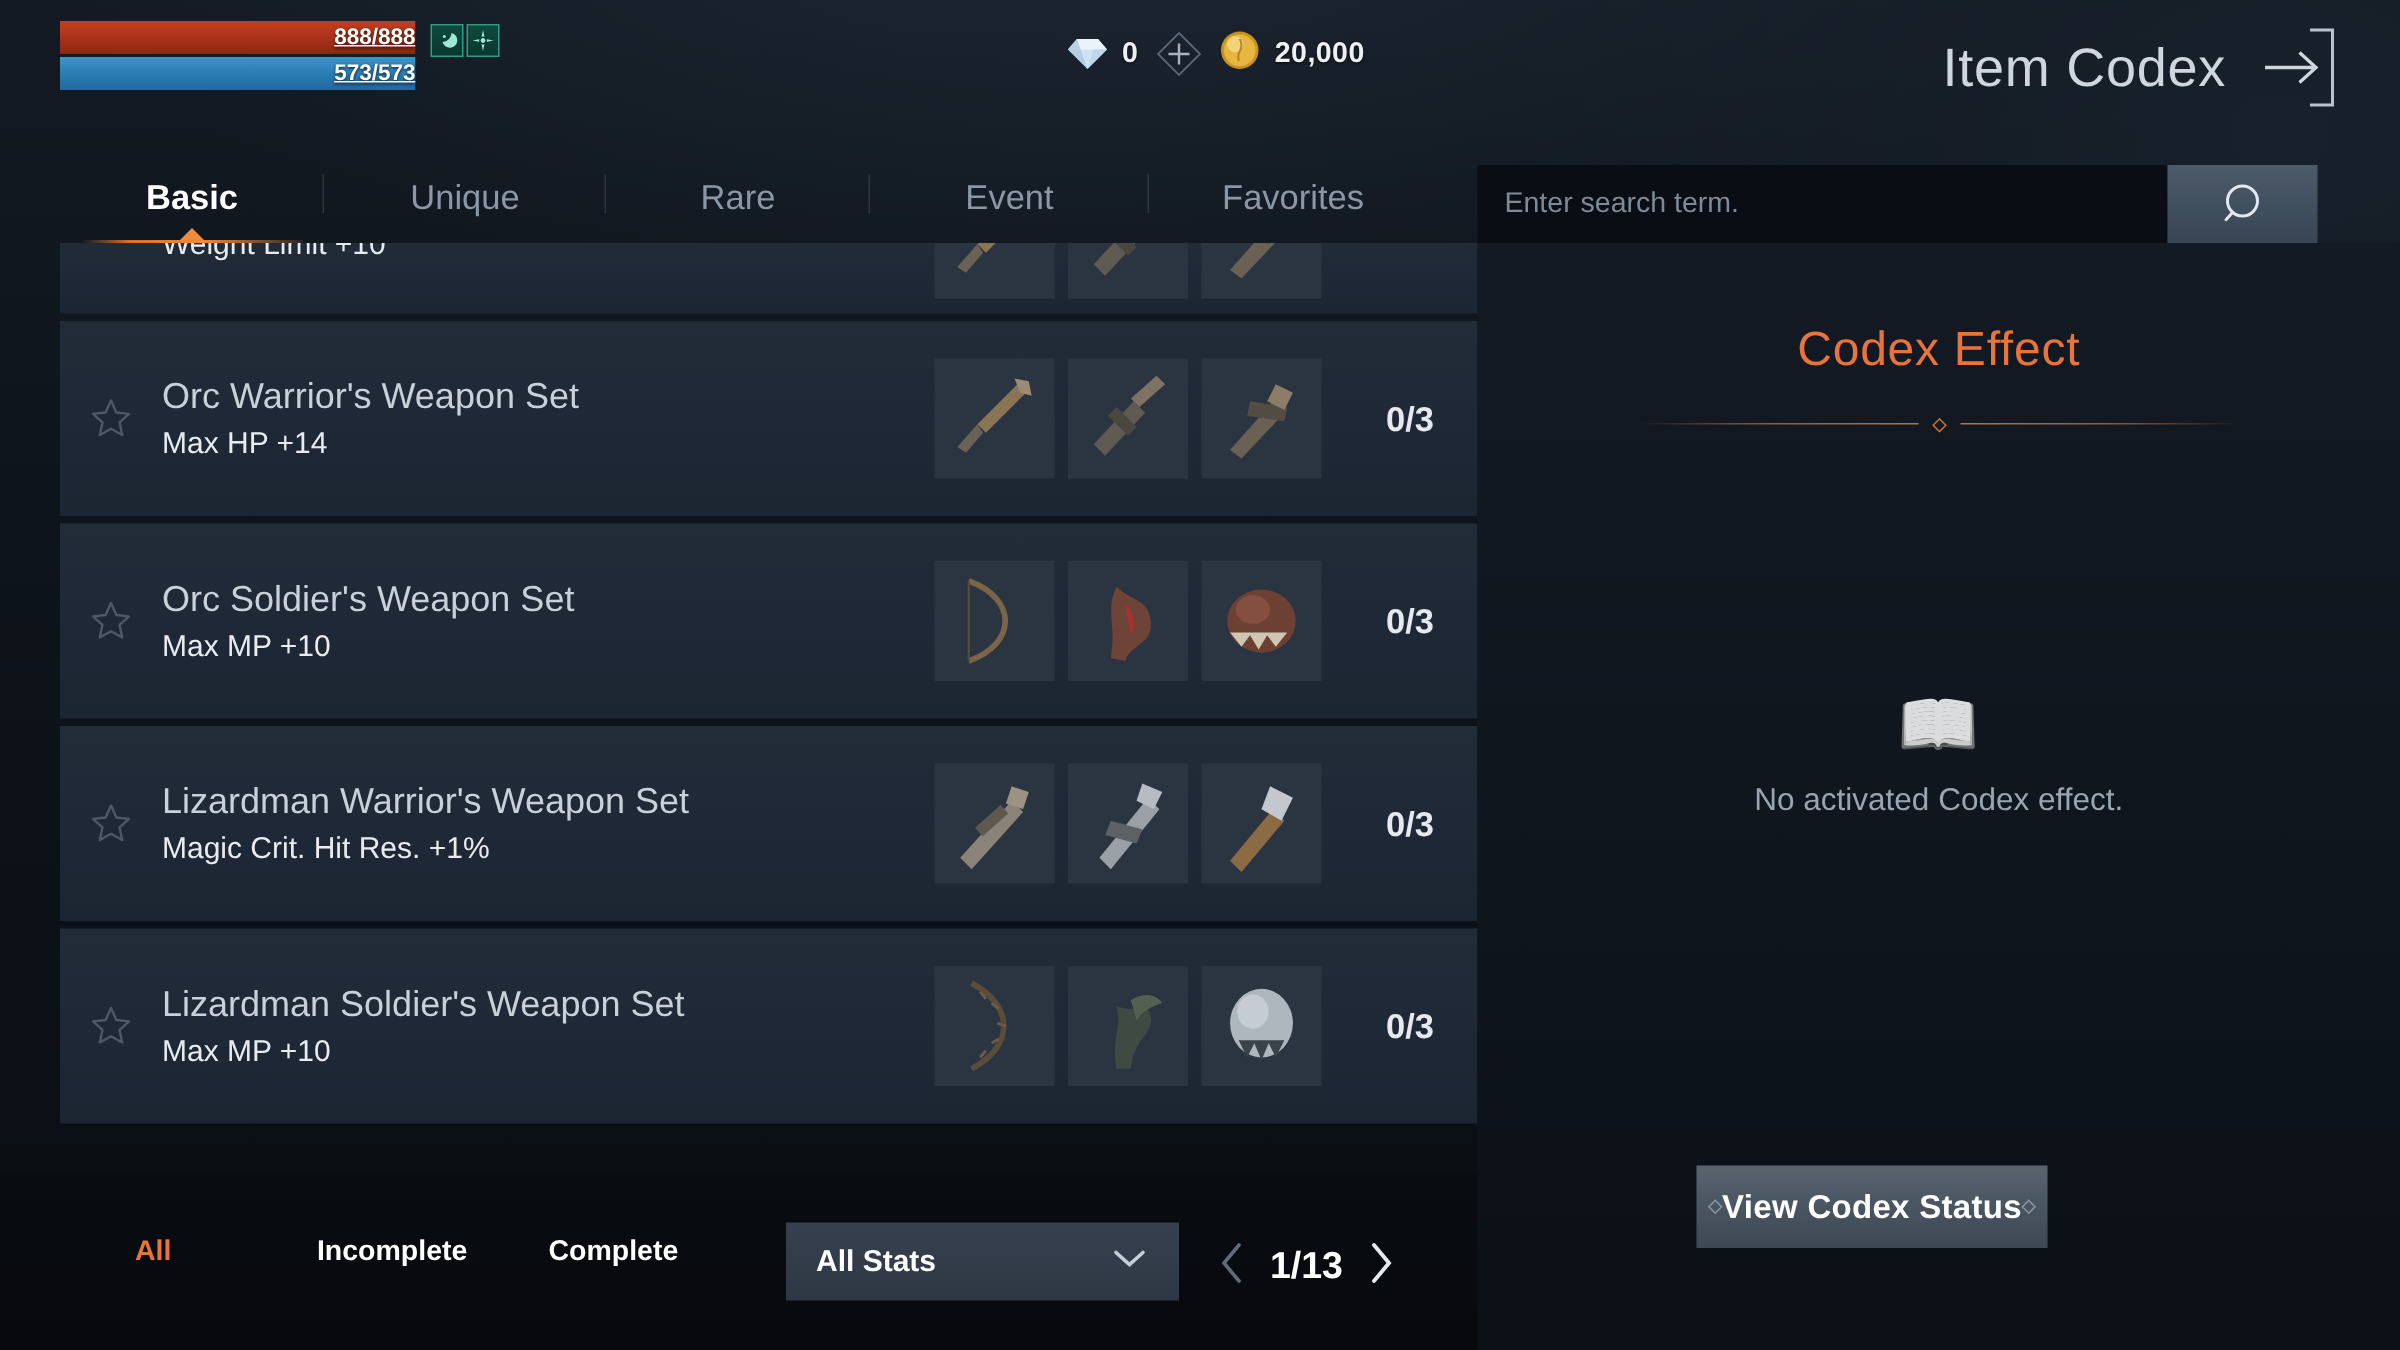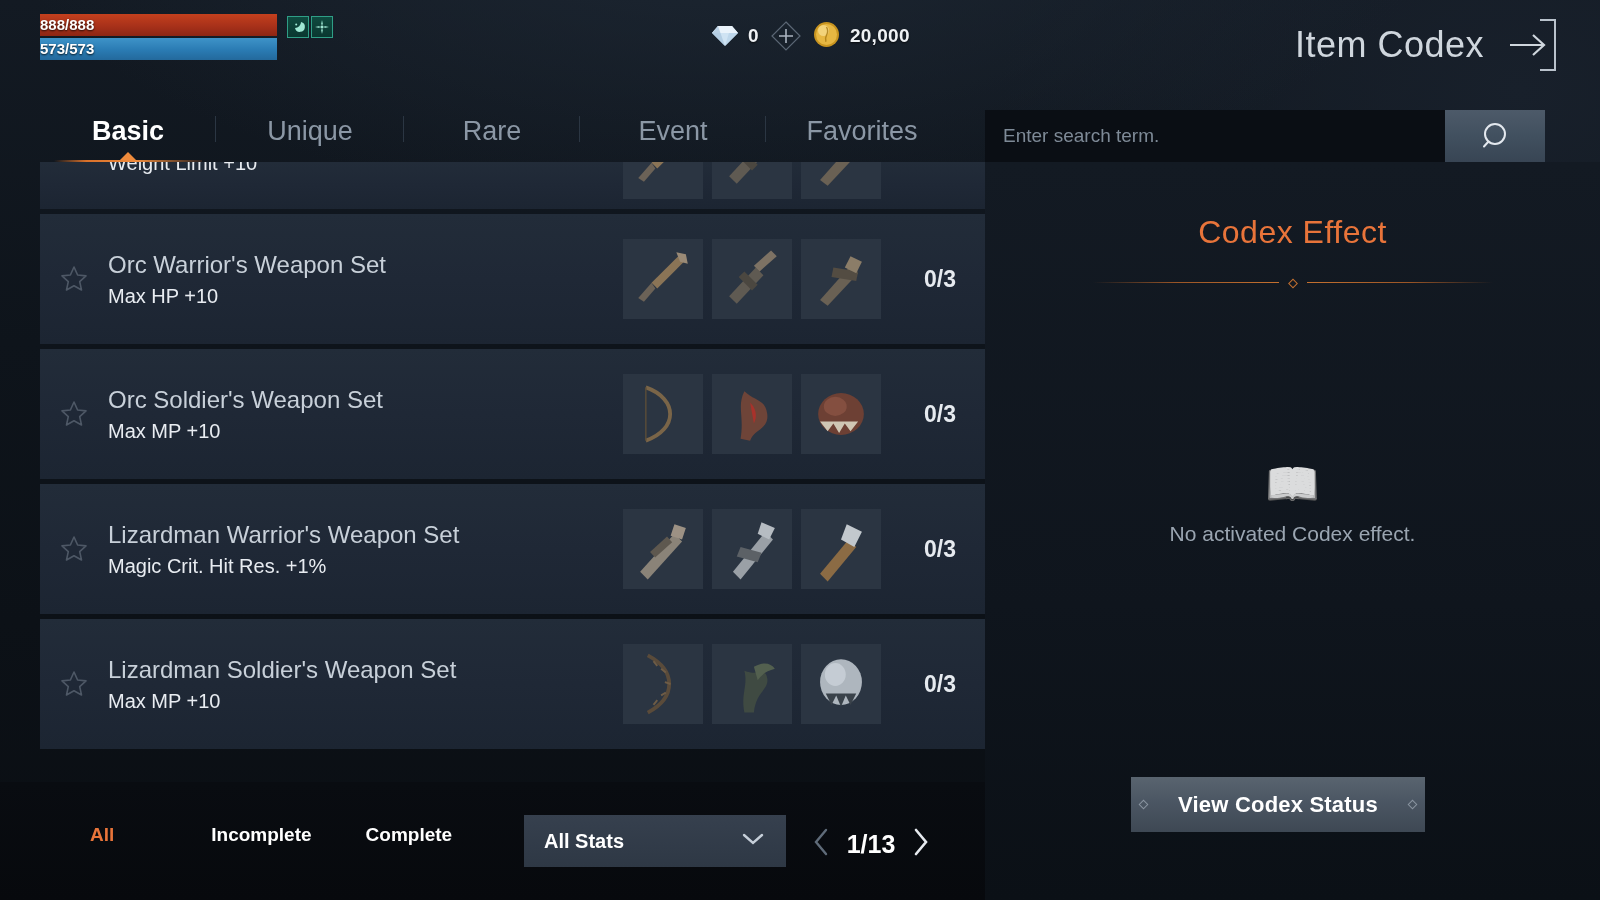--- a/index.html
+++ b/index.html
@@ -20,23 +20,24 @@
   
   .topbar { position:absolute; top:0; left:0; width:1600px; height:92px; }
 
   .vitals { position:absolute; left:40px; top:14px; width:237px; }
   .bar { position:relative; height:22px; width:100%; overflow:hidden; }
   .bar .fill { position:absolute; inset:0; }
   .hpbar .fill { background:linear-gradient(180deg,#c4401d 0%,#a8311a 55%,#8d2614 100%); }
   .mpbar { margin-top:2px; }
   .mpbar .fill { background:linear-gradient(180deg,#3e93c8 0%,#2a7bb3 55%,#23699c 100%); }
   .bar .txt {
-    position:relative; z-index:2; text-align:left; line-height:22px;
+    position:relative; z-index:2; text-align:right; line-height:22px;
     font-size:15px; font-weight:bold; color:#fff;
     text-shadow:0 1px 2px rgba(0,0,0,.85);
+    text-decoration:underline;
   }
   .buffs { position:absolute; left:287px; top:16px; display:flex; gap:2px; }
   .buff {
     width:22px; height:22px; border:1px solid #2f9e86;
     background:linear-gradient(180deg,#0f4a3f,#0a3730);
     display:flex; align-items:center; justify-content:center;
   }
 
   .currency { position:absolute; left:712px; top:20px; display:flex; align-items:center; gap:11px; }
   .cur-group { display:flex; align-items:center; gap:10px; }
@@ -47,21 +48,21 @@
 
   .page-title-wrap { position:absolute; right:40px; top:16px; display:flex; align-items:center; gap:18px; }
   .page-title { font-size:36px; font-weight:300; color:#cfd6dd; letter-spacing:.5px; }
   .exit-btn { position:relative; width:58px; height:58px; }
 
   
   .tabbar { position:absolute; top:100px; left:40px; width:945px; height:62px; }
   .tabs { display:flex; height:100%; align-items:center; }
   .tab {
     position:relative; flex:0 0 auto; text-align:center;
-    font-size:27px; color:#8b97a5; cursor:pointer; user-select:none;
+    font-size:23px; color:#8b97a5; cursor:pointer; user-select:none;
     padding:0 10px; height:100%; display:flex; align-items:center; justify-content:center;
   }
   .tab.active { color:#ffffff; font-weight:bold; }
   .tab .sep { position:absolute; right:0; top:16px; width:1px; height:26px; background:#2b3643; }
   .tab.active::after {
     content:""; position:absolute; left:8%; right:8%; bottom:0; height:2px;
     background:linear-gradient(90deg,rgba(214,106,40,0) 0%, #d9712a 22%, #ef8b3c 55%, rgba(214,106,40,.15) 100%);
   }
   .tab.active .caret {
     position:absolute; bottom:1px; left:50%; transform:translateX(-50%);
@@ -132,21 +133,21 @@
     background:linear-gradient(90deg,rgba(200,95,36,0) 0%, #9a5526 45%, #c4702f 100%); }
   .divider .dline.right { right:0; background:linear-gradient(270deg,rgba(200,95,36,0) 0%, #9a5526 45%, #c4702f 100%); }
   .divider .dgem { position:absolute; left:50%; top:3px; transform:translateX(-50%) rotate(45deg);
     width:7px; height:7px; border:1px solid #c4702f; }
 
   .empty { position:absolute; left:0; right:0; top:300px; text-align:center; }
   .empty .book { font-size:44px; line-height:1; filter:grayscale(1) brightness(1.25); opacity:.85; }
   .empty .msg { margin-top:16px; font-size:21px; color:#9aa5b1; font-weight:300; }
 
   .codex-status-btn {
-    position:absolute; left:1131px; bottom:68px; width:294px; height:55px;
+    position:absolute; left:1131px; bottom:68px; width:234px; height:55px;
     background:linear-gradient(180deg,#59646f 0%,#4b5663 45%,#3e4854 100%);
     display:flex; align-items:center; justify-content:center; cursor:pointer;
   }
   .codex-status-btn .lbl { font-size:22px; font-weight:bold; color:#ffffff; letter-spacing:.2px; }
   .codex-status-btn .orn { position:absolute; width:7px; height:7px; transform:rotate(45deg);
     border:1px solid rgba(190,200,212,.55); }
   .codex-status-btn .orn.l { left:9px; }
   .codex-status-btn .orn.r { right:9px; }
 </style>
 </head>
@@ -292,21 +293,21 @@
         <div class="count"></div>
       </div>
       <div class="row">
         <div class="star">
           <svg width="30" height="30" viewBox="0 0 30 30">
             <path d="M15 3 18.6 11 27 11.9 20.7 17.6 22.5 26 15 21.8 7.5 26 9.3 17.6 3 11.9 11.4 11z" fill="none" stroke="#4e5866" stroke-width="1.6" stroke-linejoin="round"></path>
           </svg>
         </div>
         <div class="info">
           <div class="set-name">Orc Warrior's Weapon Set</div>
-          <div class="set-stat">Max HP +10</div>
+          <div class="set-stat">Max HP +14</div>
         </div>
         <div class="thumbs">
           <div class="thumb"><svg width="80" height="80" viewBox="0 0 84 84">
               <path d="M16 62 L30 46 L34 52 L22 66z" fill="#6b6257"></path>
               <path d="M30 46 L58 18 L64 24 L36 52z" fill="#8a7456"></path>
               <path d="M56 14 l10 2 2 10 -8-2z" fill="#9a8a76"></path>
             </svg></div>
           <div class="thumb"><svg width="80" height="80" viewBox="0 0 84 84">
               <path d="M18 60 L46 30 L54 38 L26 68z" fill="#5f5a52"></path>
               <path d="M44 28 L62 12 L68 18 L50 34z" fill="#7d7264"></path>

